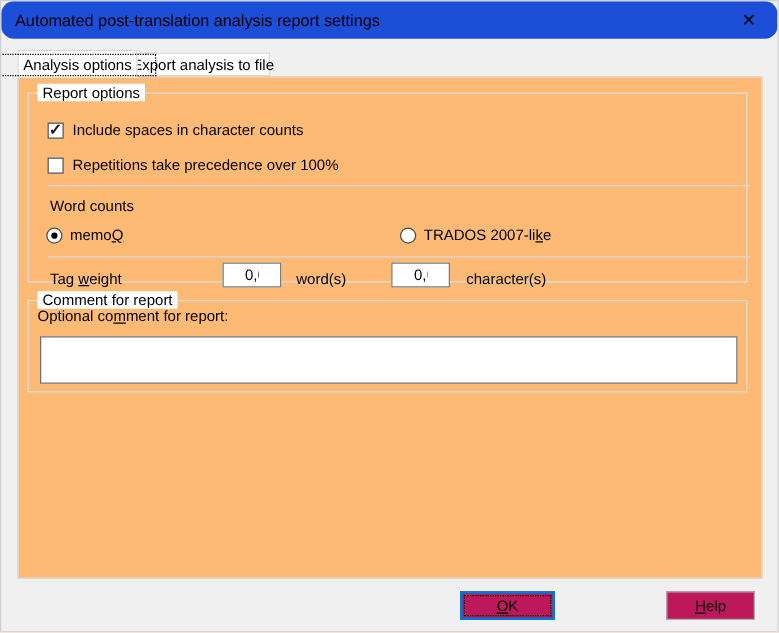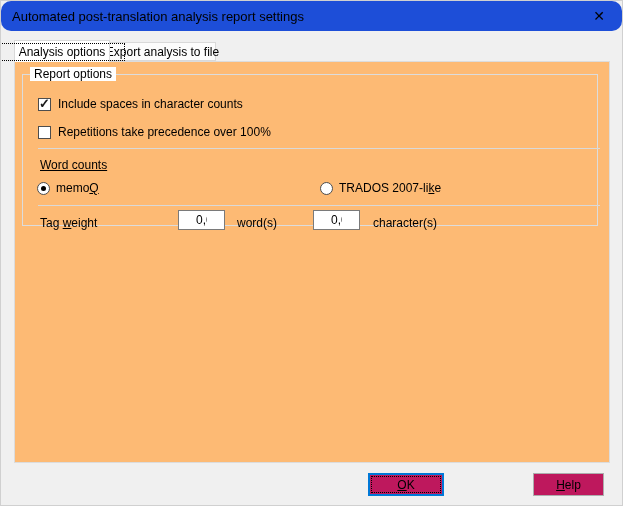--- a/index.html
+++ b/index.html
@@ -66,21 +66,21 @@
         <span>Include spaces in character counts</span>
       </div>
 
       <div class="row" style="left:15px;top:50px;">
         <span class="cb"></span>
         <span>Repetitions take precedence over 100%</span>
       </div>
 
       <div class="sep" style="left:15px;top:73px;width:562px;"></div>
 
-      <span class="lbl" style="left:17px;top:83px;text-decoration:underline;">Word counts</span>
+      <span class="lbl" style="left:17px;top:83px;">Word counts</span>
 
       <div class="row" style="left:14px;top:106px;">
         <span class="radio radio-selected"></span>
         <span><span>memo</span><span class="accel">Q</span><span></span></span>
       </div>
 
       <div class="row" style="left:297px;top:106px;">
         <span class="radio"></span>
         <span><span>TRADOS 2007-li</span><span class="accel">k</span><span>e</span></span>
       </div>
@@ -89,20 +89,25 @@
 
       <span class="lbl" style="left:17px;top:141px;"><span>Tag </span><span class="accel">w</span><span>eight</span></span>
 
       <input class="num-input" style="left: 155px; top: 135px;" value="0,00">
       <span class="lbl" style="left:214px;top:141px;">word(s)</span>
 
       <input class="num-input" style="left: 290px; top: 135px;" value="0,00">
       <span class="lbl" style="left:350px;top:141px;">character(s)</span>
     </div>
 
+    <div class="group group-comment">
+      <span class="group-label">Comment for report</span>
+      <span class="lbl" style="left:7px;top:5px;"><span>Optional co</span><span class="accel">m</span><span>ment for report:</span></span>
+      <textarea class="comment-area" style=""></textarea>
+    </div>
 
   </div>
 
   <div class="btn btn-default btn-ok">
     <span><span class="accel">O</span><span>K</span></span>
   </div>
   <div class="btn btn-help">
     <span><span class="accel">H</span><span>elp</span></span>
   </div>
 

